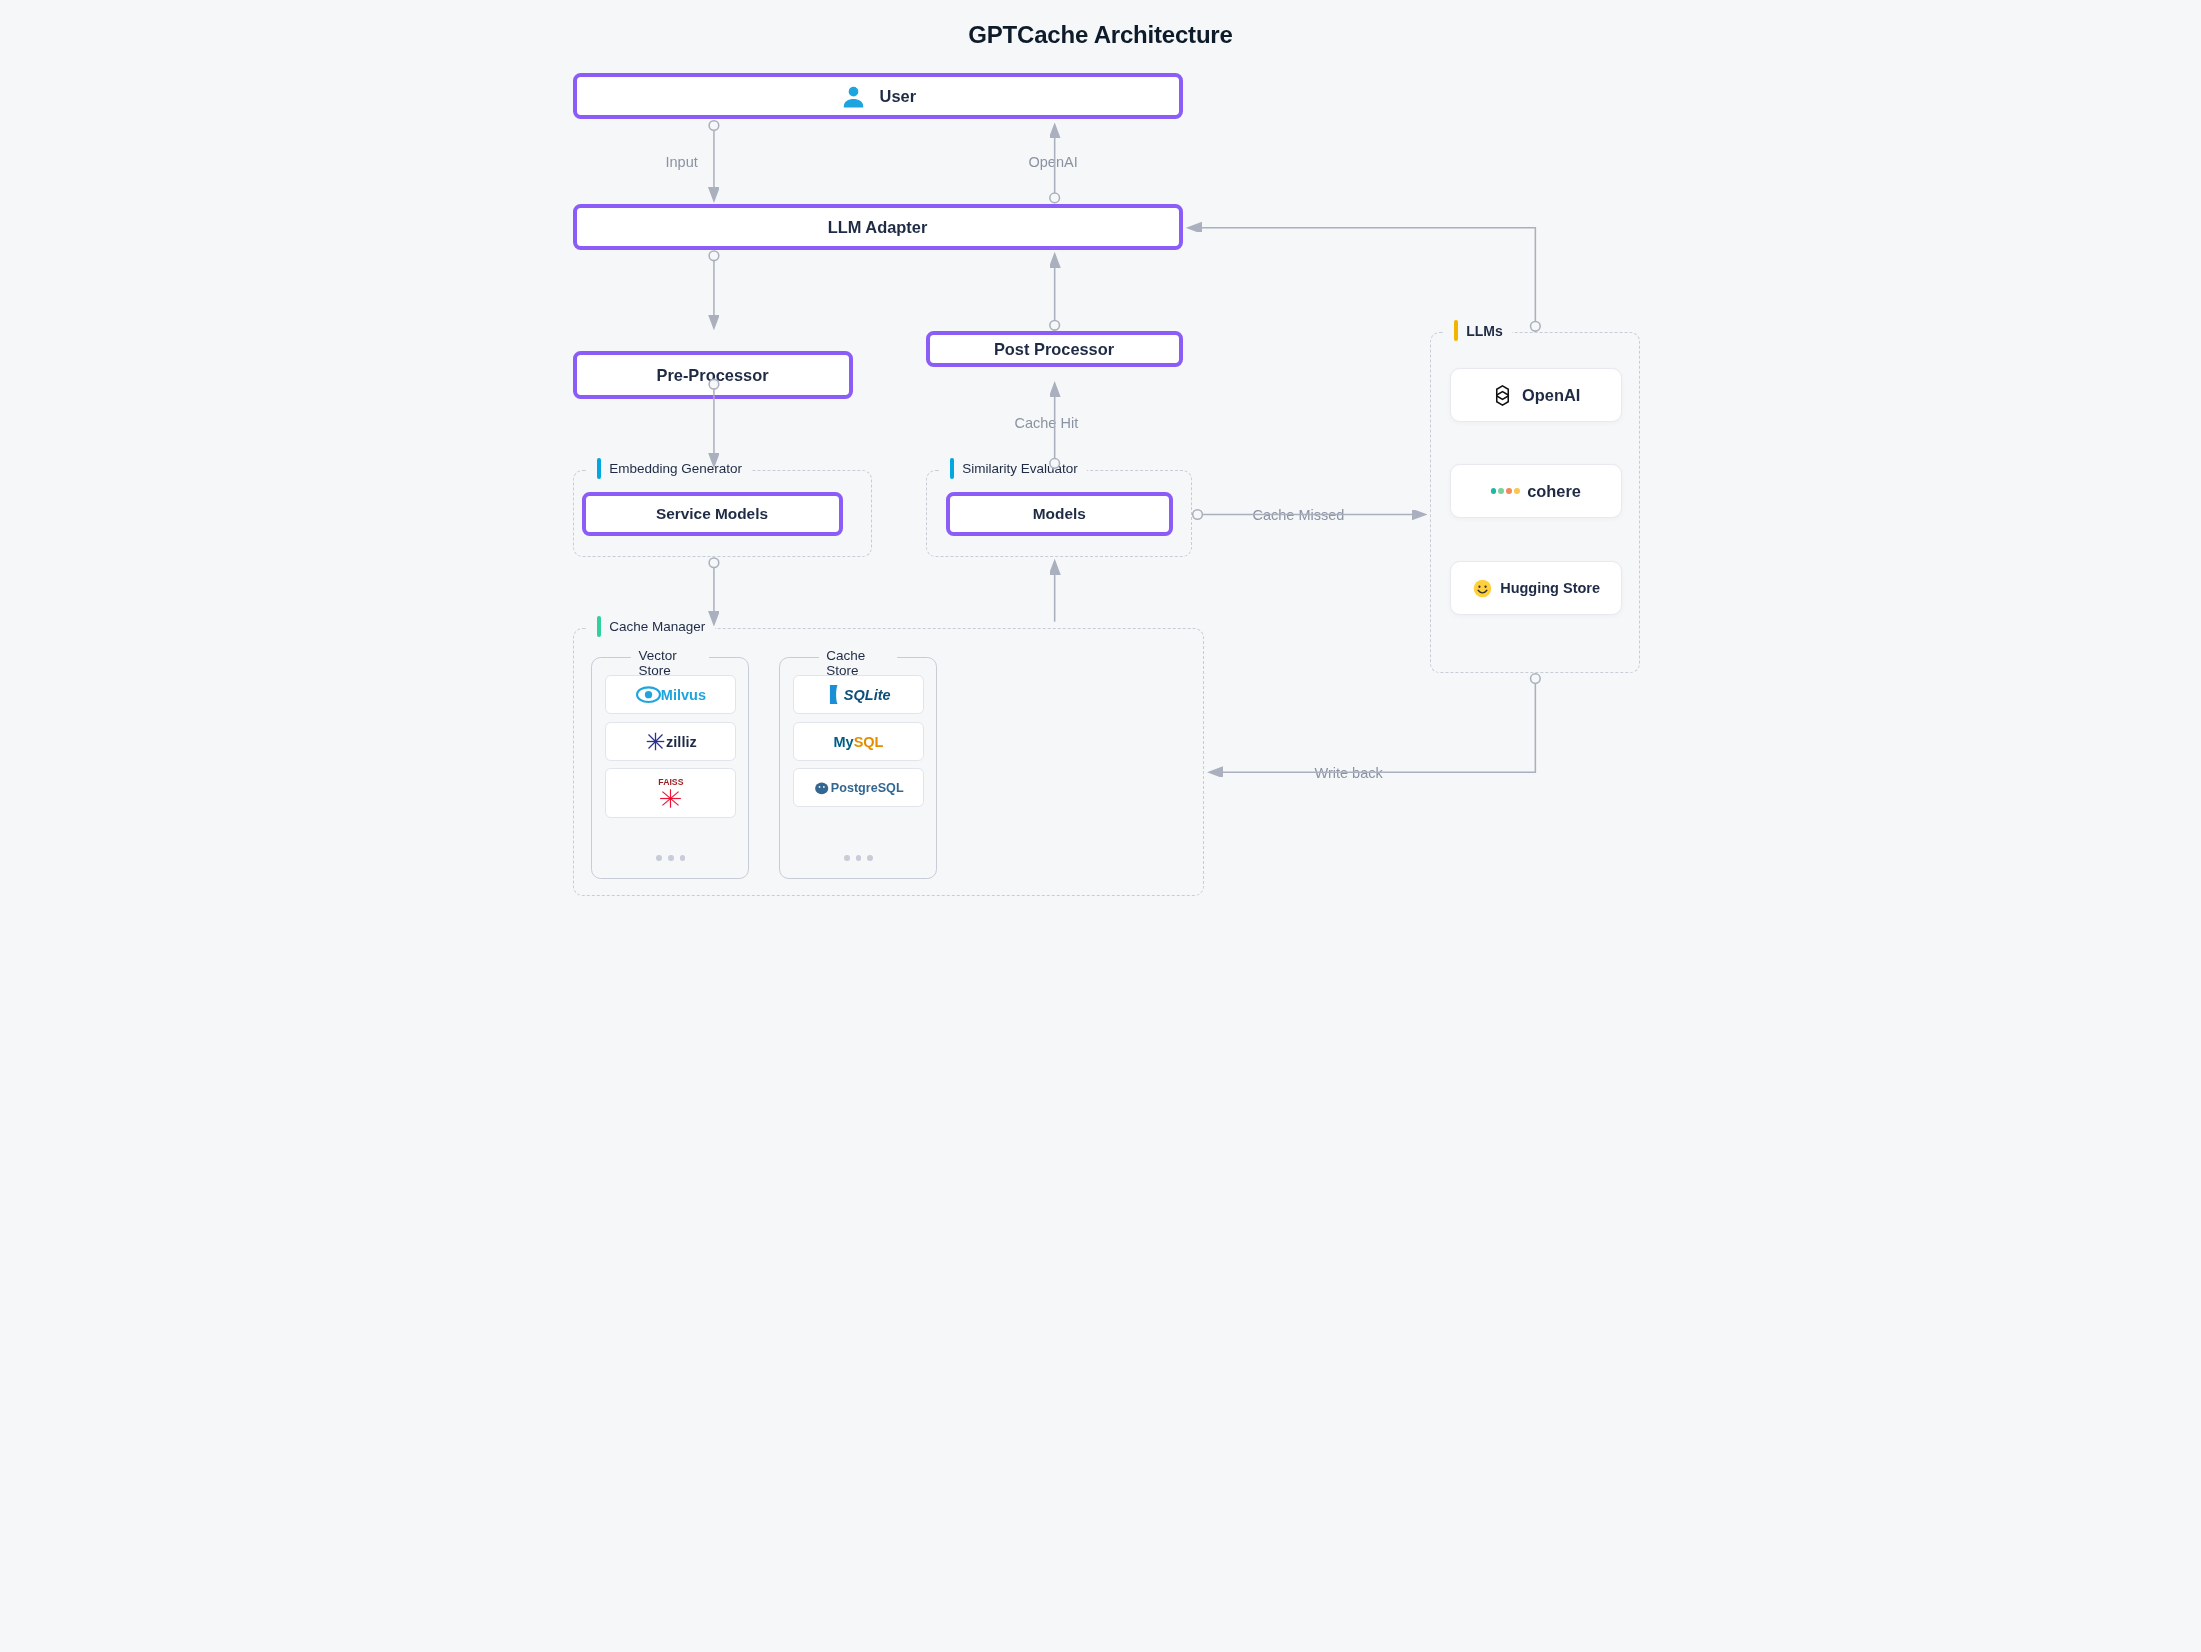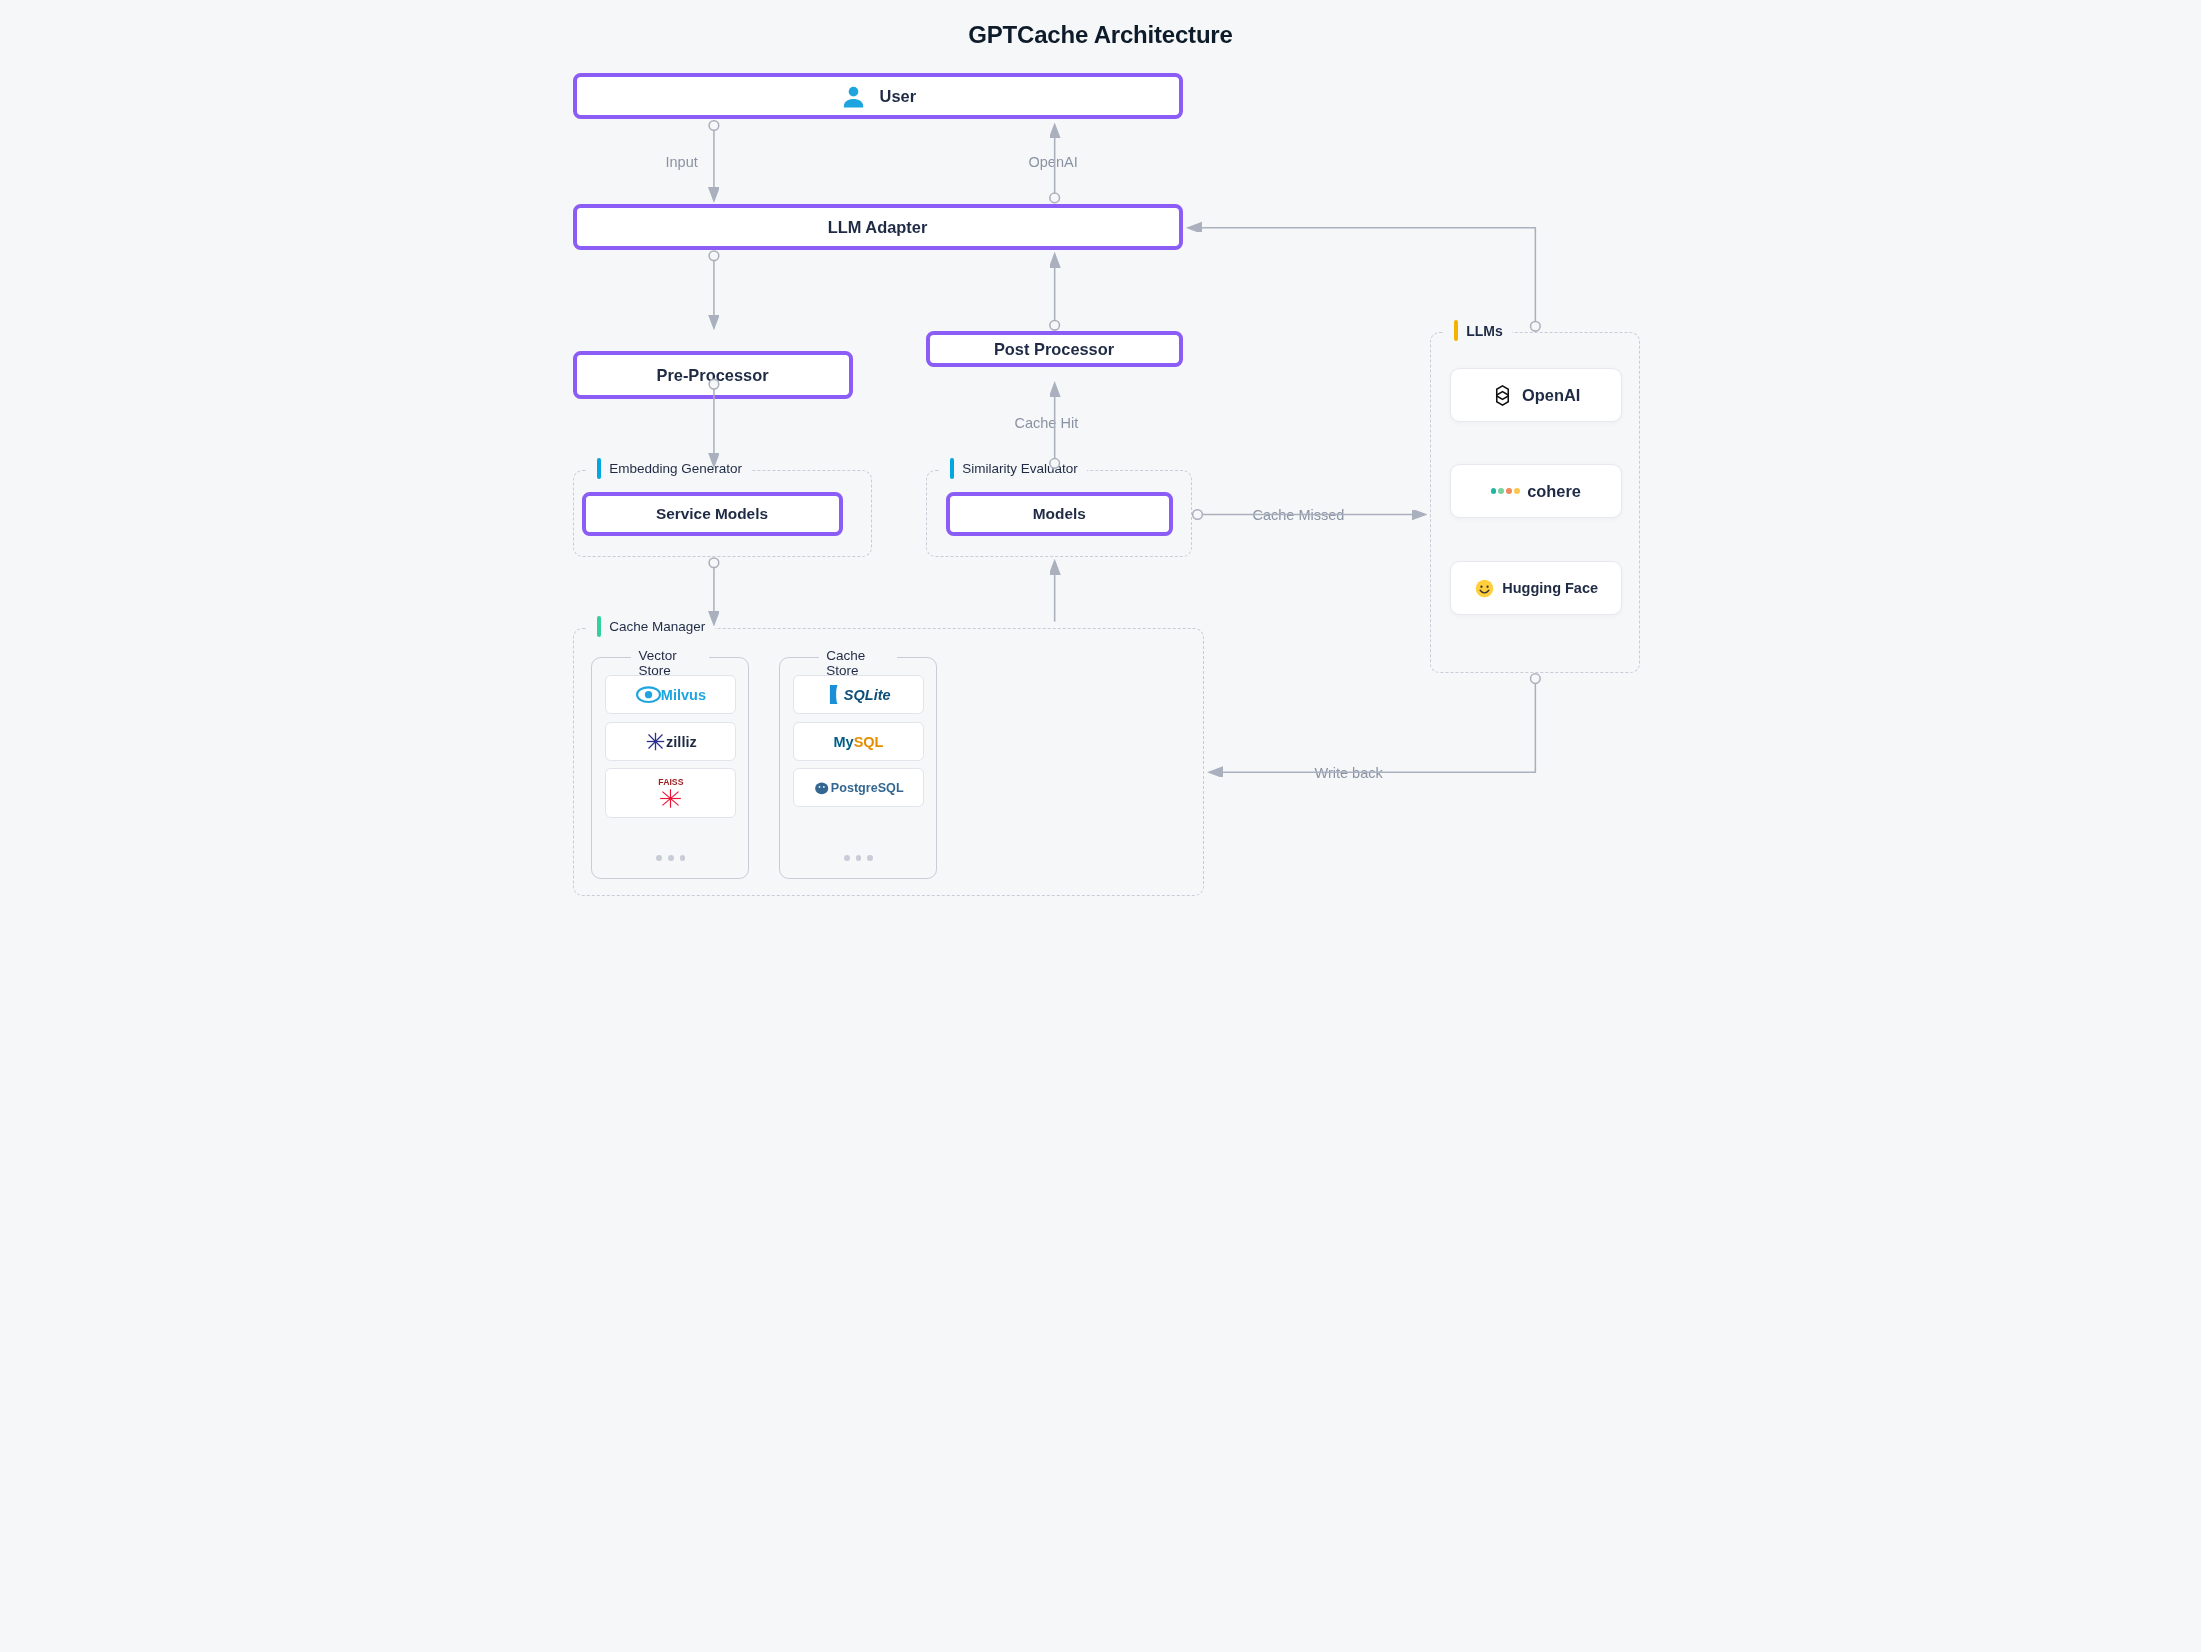--- a/index.html
+++ b/index.html
@@ -168,21 +168,21 @@
     </div>
     <div class="logo-card" style="left:19.3px;top:228px;width:172px;height:54px;font-size:14.5px;">
       <span class="hf-emoji">
         <svg viewBox="0 0 24 24">
             <circle cx="12" cy="12" r="10" fill="#ffcf3c"></circle>
             <circle cx="8.5" cy="10" r="1.3" fill="#333"></circle>
             <circle cx="15.5" cy="10" r="1.3" fill="#333"></circle>
             <path d="M7 14c1.5 2 3 3 5 3s3.5-1 5-3" fill="none" stroke="#333" stroke-width="1.5" stroke-linecap="round"></path>
           </svg>
       </span>
-      <span>Hugging Face</span>
+      <span>Hugging Store</span>
     </div>
   </div>
 
   <div class="lbl" style="left:176px;top:154px;">Input</div>
   <div class="lbl" style="left:539px;top:154px;">OpenAI</div>
   <div class="lbl" style="left:525px;top:415px;">Cache  Hit</div>
   <div class="lbl" style="left:763px;top:507px;">Cache  Missed</div>
   <div class="lbl" style="left:825px;top:765px;">Write back</div>
 
   <svg class="flows" viewBox="0 0 1266 951">

